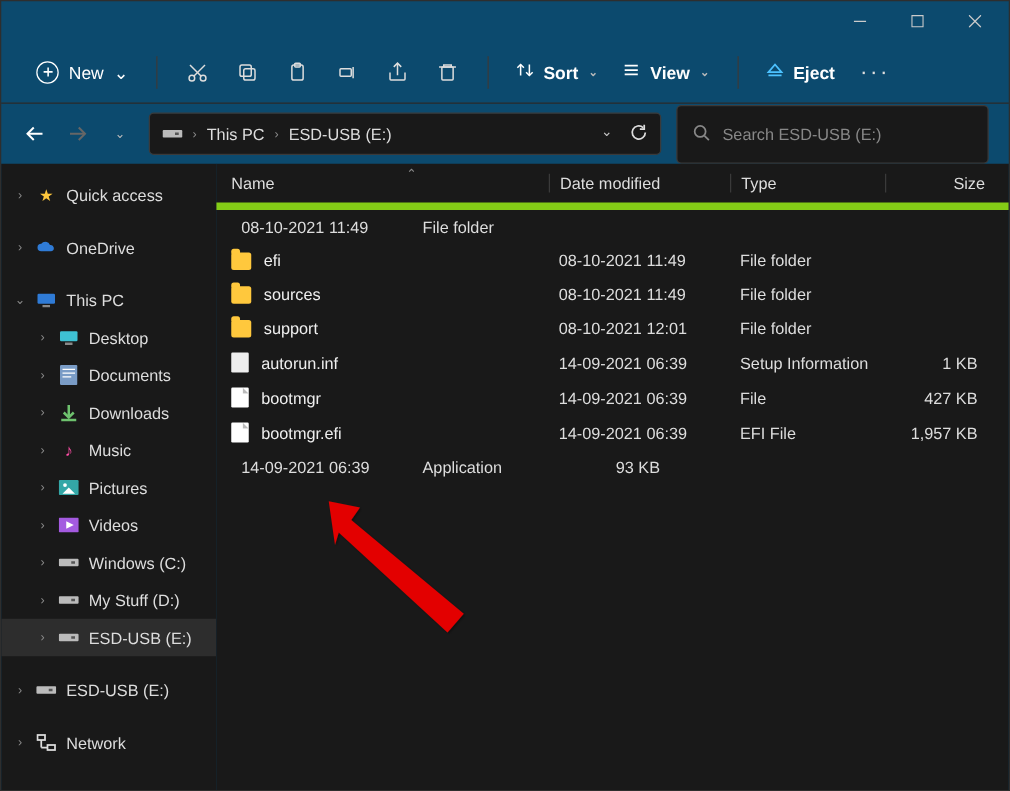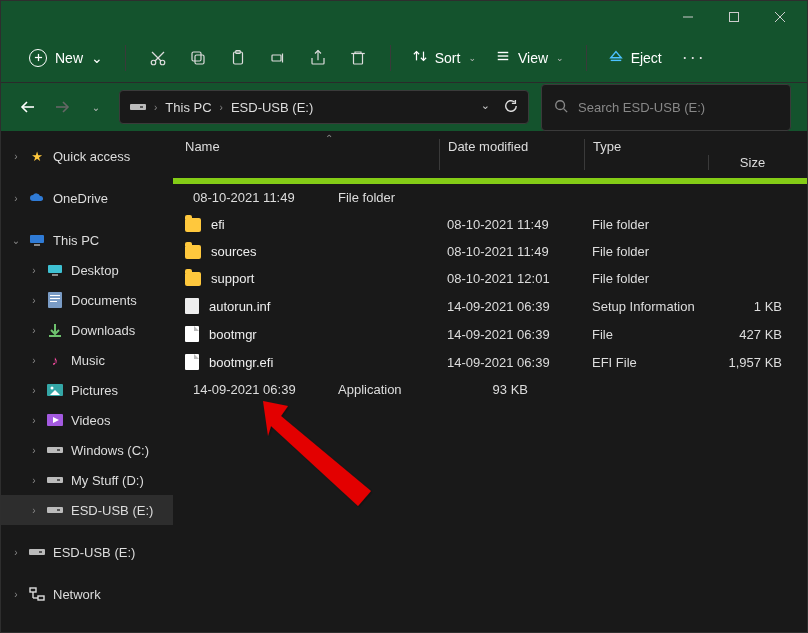--- a/index.html
+++ b/index.html
@@ -5,21 +5,21 @@
   * { box-sizing: border-box; margin: 0; padding: 0; }
   body {
     font-family: "Segoe UI", Tahoma, sans-serif;
     background: #000;
     width: 808px;
     height: 633px;
     overflow: hidden;
     font-size: 13px;
   }
   .window {
-    background: #14532d;
+    background: #0c4a6e;
     width: 808px;
     height: 633px;
     border: 1px solid #2e2e2e;
     display: flex;
     flex-direction: column;
   }
   .titlebar {
     display: flex;
     justify-content: flex-end;
     align-items: center;
@@ -65,21 +65,21 @@
   }
   .ticon {
     width: 40px; height: 36px;
     display: flex; align-items: center; justify-content: center;
     color: #ddd;
     cursor: pointer;
   }
   .ticon svg { width: 18px; height: 18px; }
   .taction {
     display: flex; align-items: center; gap: 8px;
-    color: #fff; font-size: 14px; padding: 6px 10px; cursor: pointer;
+    color: #fff; font-size: 14px; padding: 6px 10px; cursor: pointer; font-weight: bold;
   }
   .taction .arr { font-size: 9px; color: #bbb; }
   .more { color: #ddd; padding: 6px 10px; font-size: 18px; letter-spacing: 2px; cursor: pointer; }
   .navbar {
     display: flex;
     align-items: center;
     height: 48px;
     padding: 0 16px;
     gap: 12px;
   }
@@ -145,21 +145,21 @@
   .headers {
     display: flex;
     padding: 8px 16px 8px 12px;
     color: #ddd;
     font-size: 13px;
     border-bottom: 6px solid #84cc16;
   }
   .col-name { width: 254px; position: relative; }
   .col-date { width: 145px; border-left: 1px solid #3a3a3a; padding-left: 8px; }
   .col-type { width: 124px; border-left: 1px solid #3a3a3a; padding-left: 8px; }
-  .col-size { width: 80px; border-left: 1px solid #3a3a3a; padding-left: 8px; text-align: center; margin-top: 16px; }
+  .col-size { width: 80px; border-left: 1px solid #3a3a3a; padding-left: 8px; text-align: right; }
   .sort-arrow { position: absolute; left: 140px; top: -6px; color: #888; font-size: 10px; }
   .row {
     display: flex;
     align-items: center;
     padding: 6px 16px 6px 12px;
     color: #eee;
     font-size: 13px;
     cursor: pointer;
   }
   .row .c-name { width: 254px; display: flex; align-items: center; gap: 10px; }

